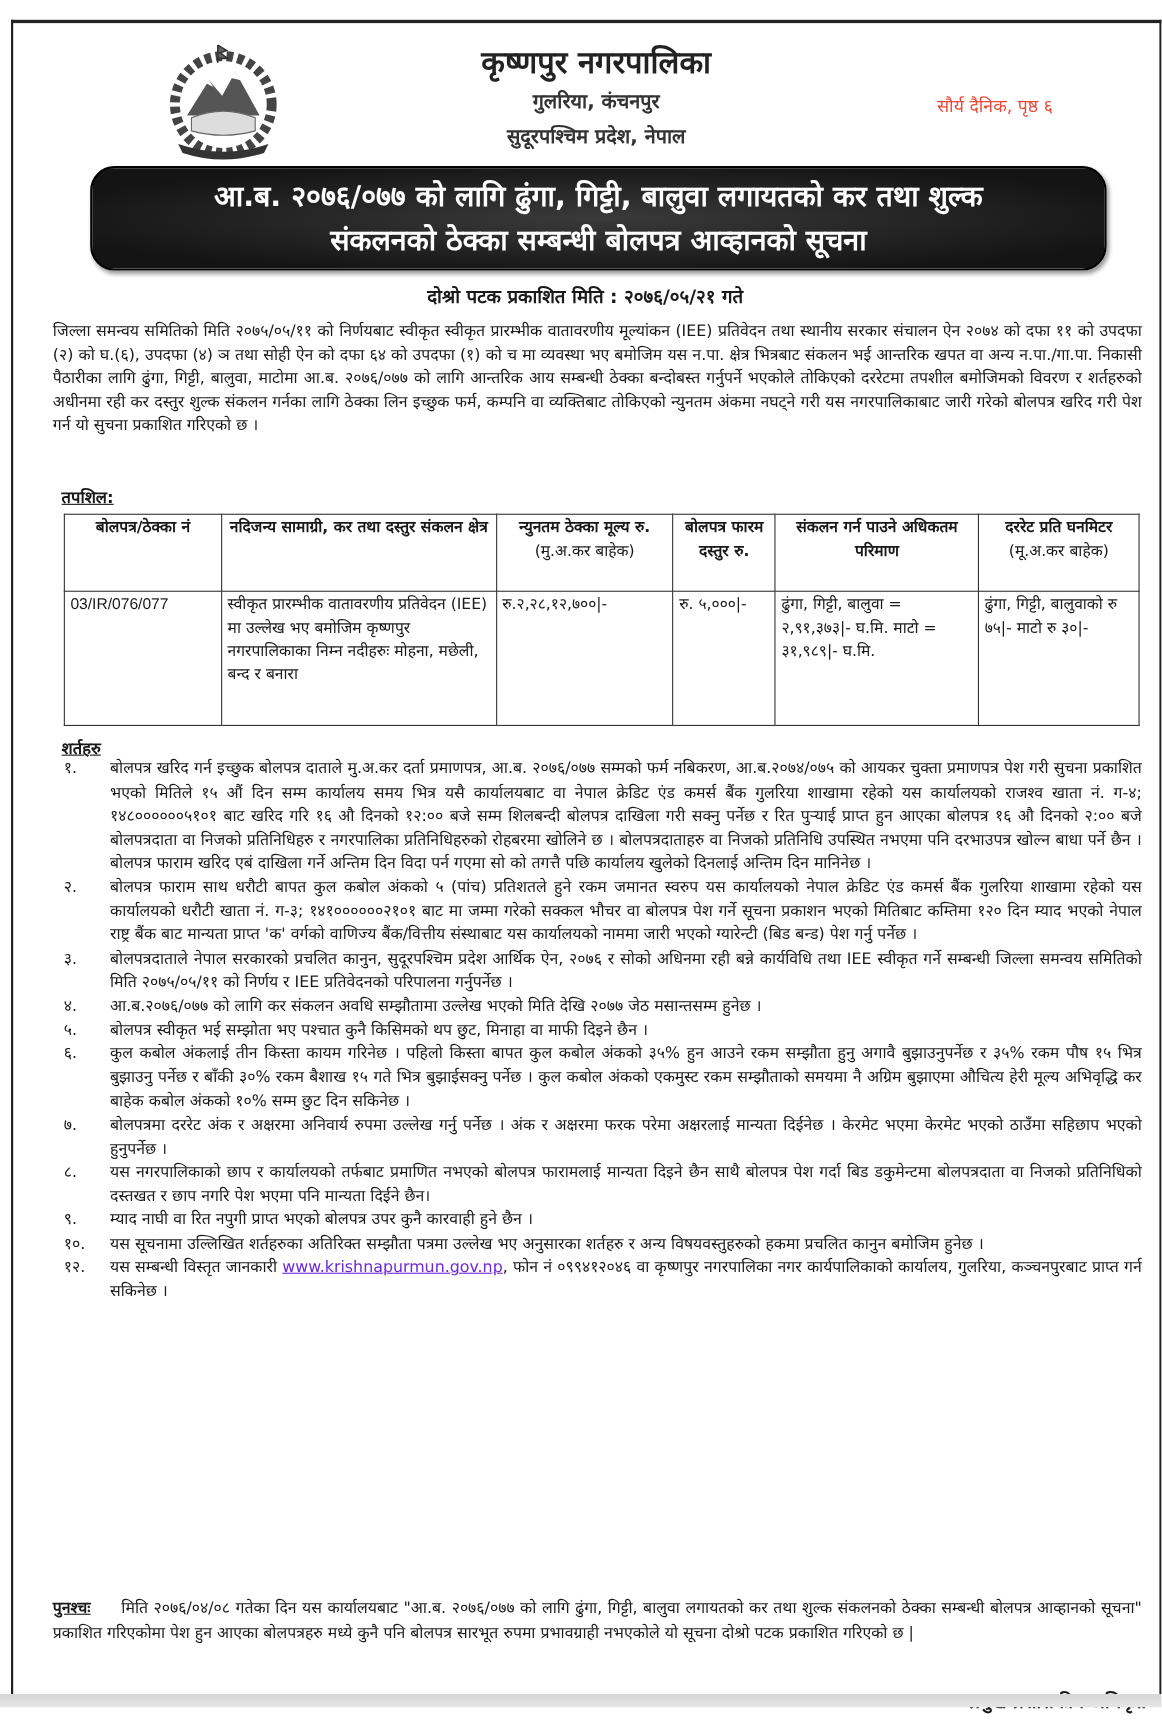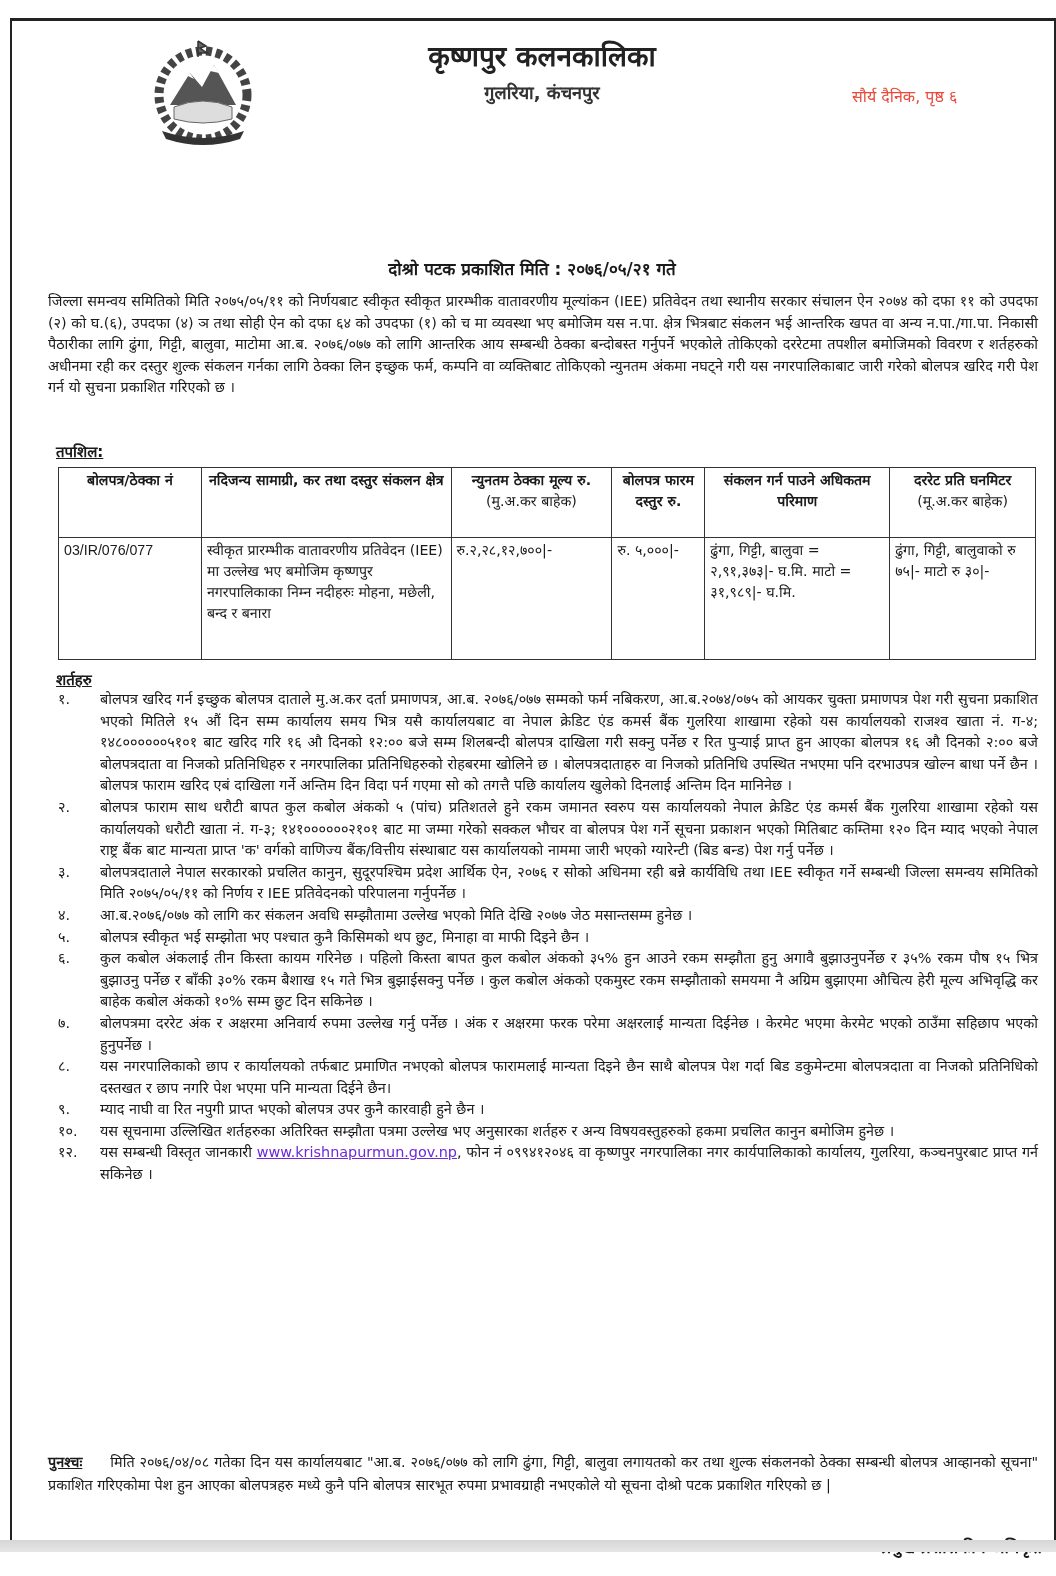--- a/index.html
+++ b/index.html
@@ -67,26 +67,31 @@
       <circle cx="63" cy="60" r="44" fill="none" stroke="#444" stroke-width="9" stroke-dasharray="6 4"></circle>
       <path d="M30 70 L50 38 L62 52 L74 30 L96 70 Z" fill="#555"></path>
       <path d="M46 40 L50 38 L54 44 Z M70 36 L74 30 L79 38 Z" fill="#fff"></path>
       <path d="M34 72 Q63 60 92 72 L92 84 Q63 92 34 84 Z" fill="#ddd" stroke="#666"></path>
       <path d="M58 6 L58 22 M58 6 L66 11 L60 13 L67 18 L58 18" stroke="#333" stroke-width="1.5" fill="#666"></path>
       <path d="M22 96 Q63 110 104 96 L100 104 Q63 116 26 104 Z" fill="#333"></path>
     </svg>
   </div>
 
   <div class="header-center">
-    <div class="org-name">कृष्णपुर कलनकालिका</div>
+    <div class="org-name">कृष्णपुर नगरपालिका</div>
     <div class="org-sub">गुलरिया, कंचनपुर</div>
+    <div class="org-sub">सुदूरपश्चिम प्रदेश, नेपाल</div>
   </div>
 
   <div class="newspaper-ref">सौर्य दैनिक, पृष्ठ ६</div>
 
+  <div class="title-banner">
+    <div>आ.ब. २०७६/०७७ को लागि ढुंगा, गिट्टी, बालुवा लगायतको कर तथा शुल्क</div>
+    <div>संकलनको ठेक्का सम्बन्धी बोलपत्र आव्हानको सूचना</div>
+  </div>
 
   <div class="second-pub">दोश्रो पटक प्रकाशित मिति : २०७६/०५/२१ गते</div>
 
   <p class="intro">जिल्ला समन्वय समितिको मिति २०७५/०५/११ को निर्णयबाट स्वीकृत स्वीकृत प्रारम्भीक वातावरणीय मूल्यांकन (IEE) प्रतिवेदन  तथा स्थानीय सरकार संचालन ऐन २०७४ को दफा ११ को उपदफा (२) को घ.(६), उपदफा (४) ञ तथा सोही ऐन को दफा ६४ को उपदफा (१) को च मा व्यवस्था भए बमोजिम यस न.पा. क्षेत्र भित्रबाट संकलन भई आन्तरिक खपत वा अन्य न.पा./गा.पा. निकासी पैठारीका लागि ढुंगा, गिट्टी, बालुवा, माटोमा आ.ब. २०७६/०७७ को लागि आन्तरिक आय सम्बन्धी ठेक्का बन्दोबस्त गर्नुपर्ने भएकोले  तोकिएको दररेटमा तपशील बमोजिमको विवरण र शर्तहरुको अधीनमा रही कर दस्तुर शुल्क संकलन गर्नका लागि ठेक्का लिन इच्छुक फर्म, कम्पनि वा व्यक्तिबाट तोकिएको न्युनतम अंकमा नघट्ने गरी यस नगरपालिकाबाट जारी गरेको बोलपत्र खरिद गरी पेश गर्न यो सुचना प्रकाशित गरिएको छ ।</p>
 
   <div class="schedule-label">तपशिल:</div>
 
   <table class="schedule">
     <thead>
       <tr>

